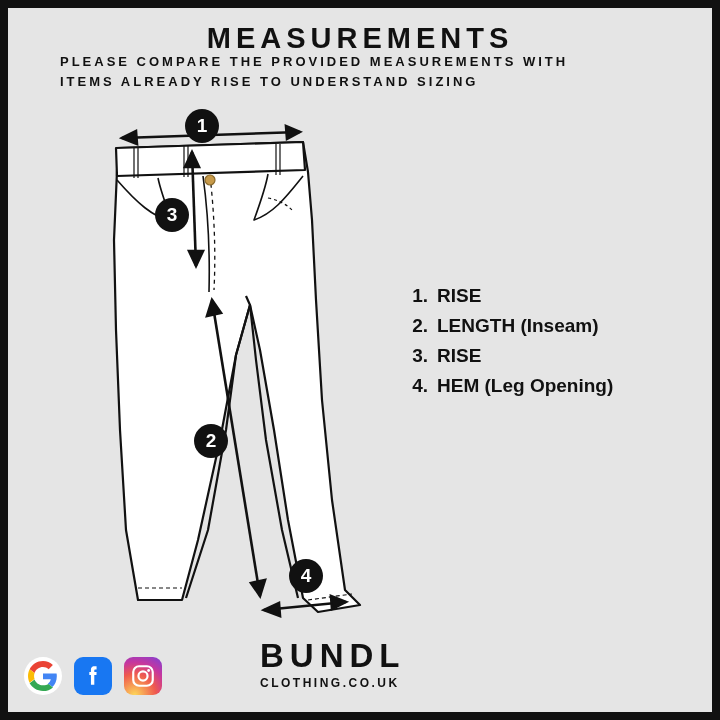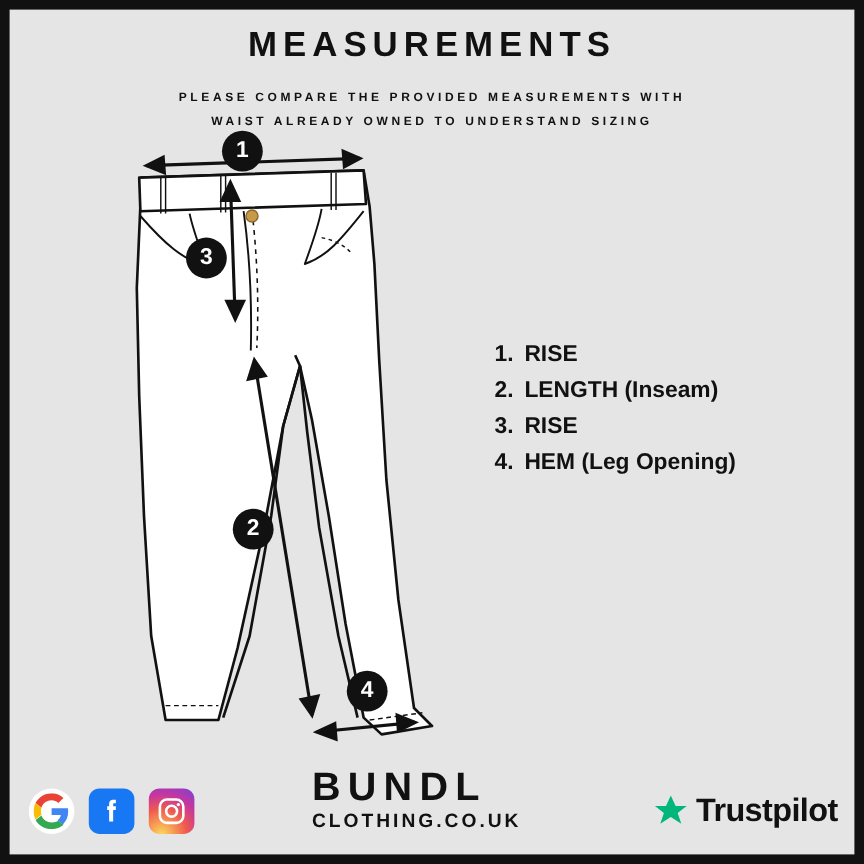--- a/index.html
+++ b/index.html
@@ -30,25 +30,24 @@
     left: 0;
     width: 720px;
     text-align: center;
     font-size: 29px;
     font-weight: bold;
     letter-spacing: 5px;
     color: #111111;
   }
   .subtitle {
     position: absolute;
-    top: 72px;
+    top: 52px;
     left: 60px;
     width: 600px;
-    text-align: center;
-    font-size: 10px;
+    font-size: 13px;
     font-weight: bold;
     letter-spacing: 3px;
     line-height: 20px;
     color: #111111;
   }
   .legend {
     position: absolute;
     left: 398px;
     top: 285px;
     width: 300px;
@@ -108,21 +107,21 @@
     text-align: left;
   }
   .brand-name {
     font-size: 33px;
     font-weight: bold;
     letter-spacing: 6px;
     color: #111111;
     line-height: 36px;
   }
   .brand-sub {
-    font-size: 16px;
+    font-size: 12px;
     font-weight: bold;
     letter-spacing: 2.5px;
     color: #111111;
     margin-top: 2px;
   }
   .socials {
     position: absolute;
     left: 24px;
     top: 657px;
     display: flex;
@@ -160,21 +159,21 @@
 </head>
 <body>
 
 <div id="page">
 
   <div class="frame"></div>
 
   <div class="title">MEASUREMENTS</div>
   <div class="subtitle">
     <div>PLEASE COMPARE THE PROVIDED MEASUREMENTS WITH</div>
-    <div>WAIST ALREADY OWNED TO UNDERSTAND SIZING</div>
+    <div>ITEMS ALREADY RISE TO UNDERSTAND SIZING</div>
   </div>
 
   <div class="diagram">
     <svg width="340" height="530" viewBox="0 0 340 530">
       <g fill="#ffffff" stroke="#111111" stroke-width="2.2" stroke-linejoin="round">
 
         <path d="M58 48 L243 42 L248 72 L252 120 L256 200 L262 300 L272 400 L285 490 L300 505 L258 512 L243 498 L228 420 L214 330 L200 250 L190 205 L176 255 L160 340 L138 440 L122 500 L78 500 L66 430 L60 330 L56 230 L54 140 Z"></path>
 
         <path d="M56 48 L243 42 L245 70 L57 76 Z"></path>
 
@@ -274,20 +273,14 @@
         <circle cx="17.2" cy="6.9" r="1.3" fill="#ffffff"></circle>
       </svg>
     </div>
   </div>
 
   <div class="brand">
     <div class="brand-name">BUNDL</div>
     <div class="brand-sub">CLOTHING.CO.UK</div>
   </div>
 
-  <div class="trustpilot">
-    <svg width="30" height="30" viewBox="0 0 24 24">
-      <polygon points="12,1.6 15.2,8.6 22.6,8.6 16.6,13.2 19,20.4 12,15.9 5,20.4 7.4,13.2 1.4,8.6 8.8,8.6" fill="#00b67a"></polygon>
-    </svg>
-    <span class="tp-text">Trustpilot</span>
-  </div>
 
 </div>
 
 </body></html>

